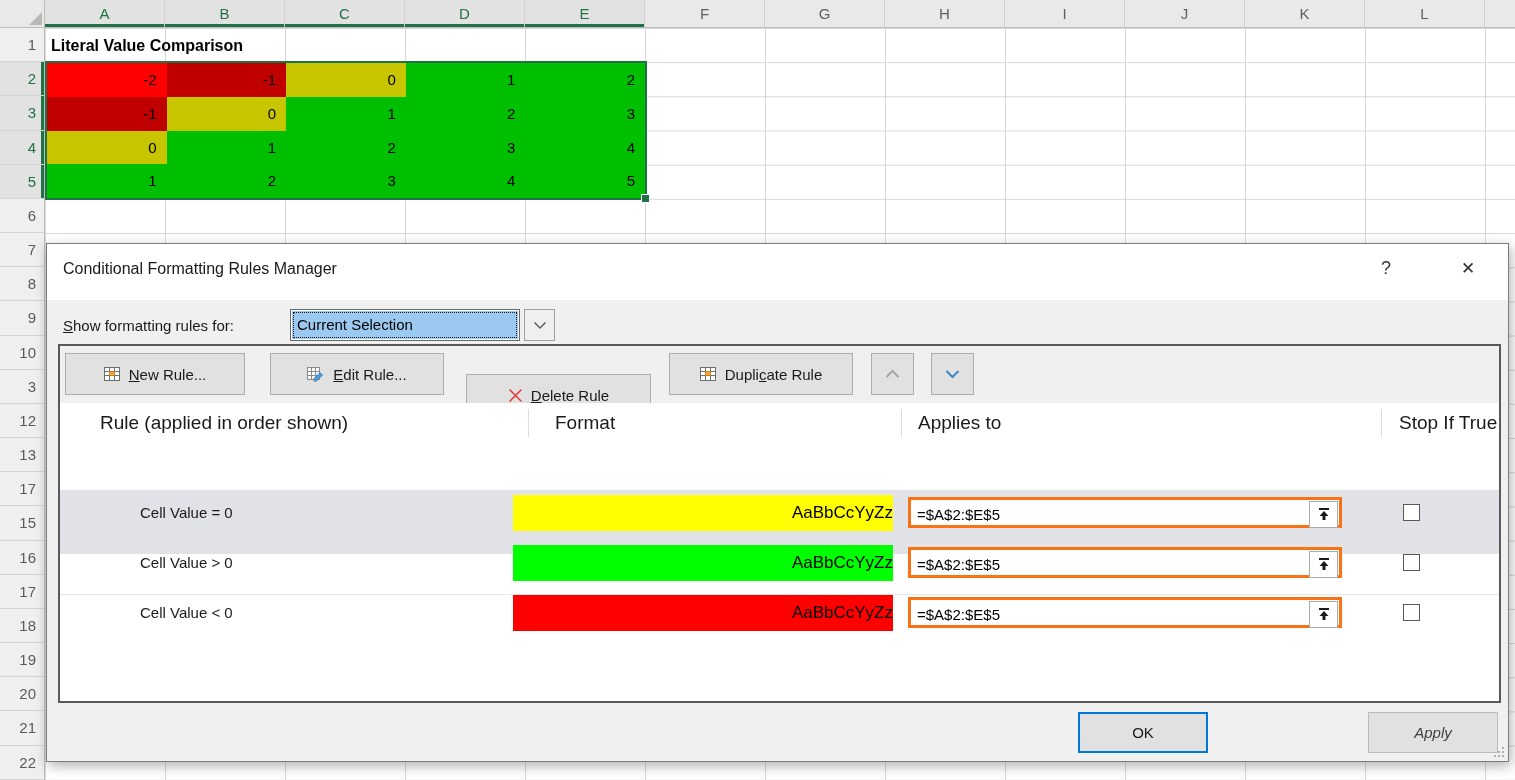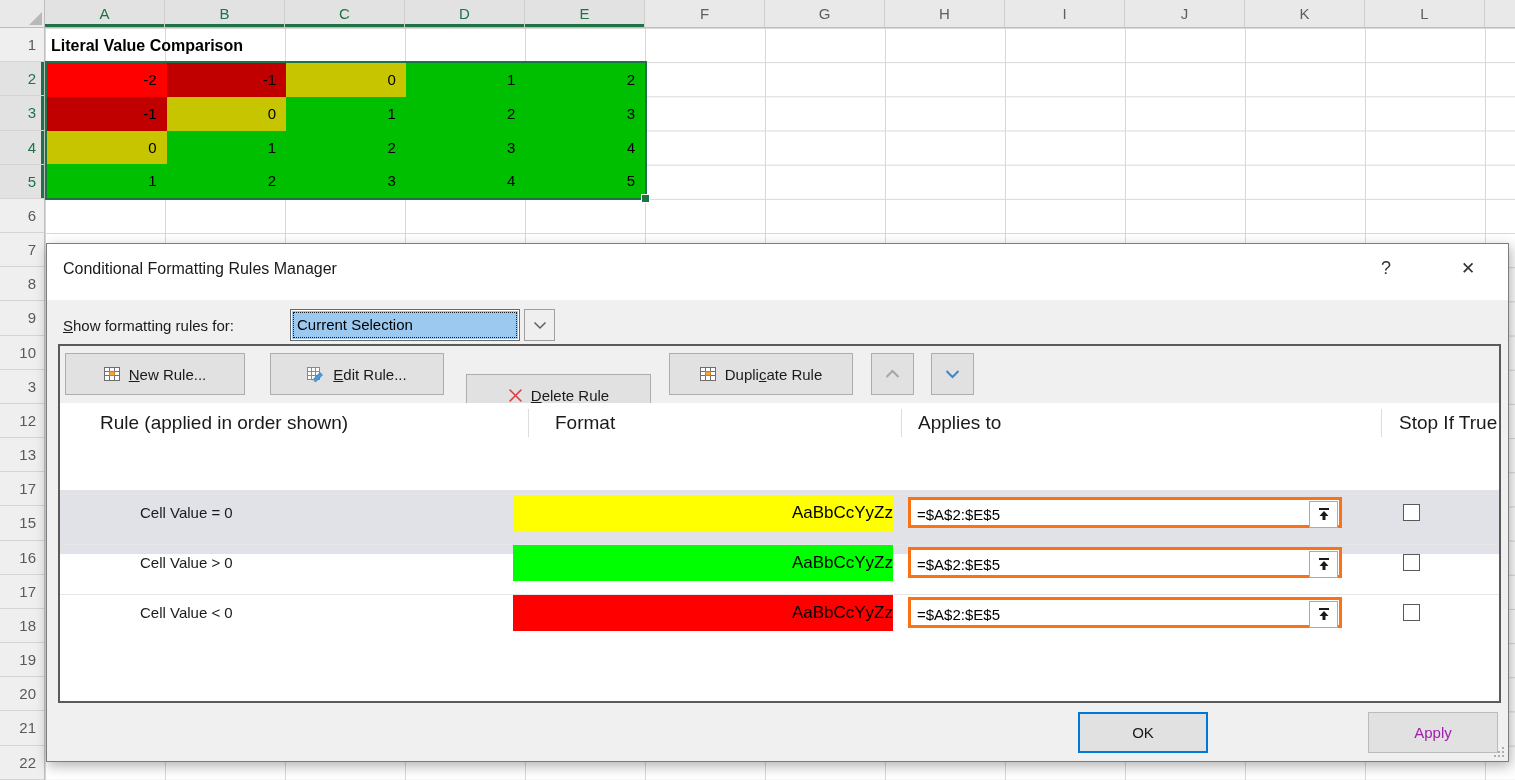--- a/index.html
+++ b/index.html
@@ -93,21 +93,21 @@
   .collapse-btn{position:absolute;right:1px;top:1px;width:29px;height:27px;
     background:#fff;border:1px solid #ABABAB;box-sizing:border-box;display:flex;
     align-items:center;justify-content:center;}
   .cbx{position:absolute;left:1343px;top:14px;width:17px;height:17px;background:#fff;
     border:1px solid #595959;box-sizing:border-box;}
   .foot-btn{position:absolute;top:468px;width:130px;height:41px;background:#E1E1E1;
     border:1px solid #ADADAD;box-sizing:border-box;font-size:15px;color:#1a1a1a;
     font-family:inherit;}
   #btn-ok{left:1031px;border:2px solid var(--accent-blue);}
   #btn-close{left:1176px;}
-  #btn-apply{left:1321px;color:#a21caf;border-color:#BBBBBB;}
+  #btn-apply{left:1321px;color:#404040;border-color:#BBBBBB;font-style:italic;}
   .grip{position:absolute;right:3px;bottom:3px;}
 </style>
 </head>
 <body>
 
 <div id="canvas">
   <div id="grid-bg"></div>
   <div id="corner">
     <div class="tri"></div>
   </div>

